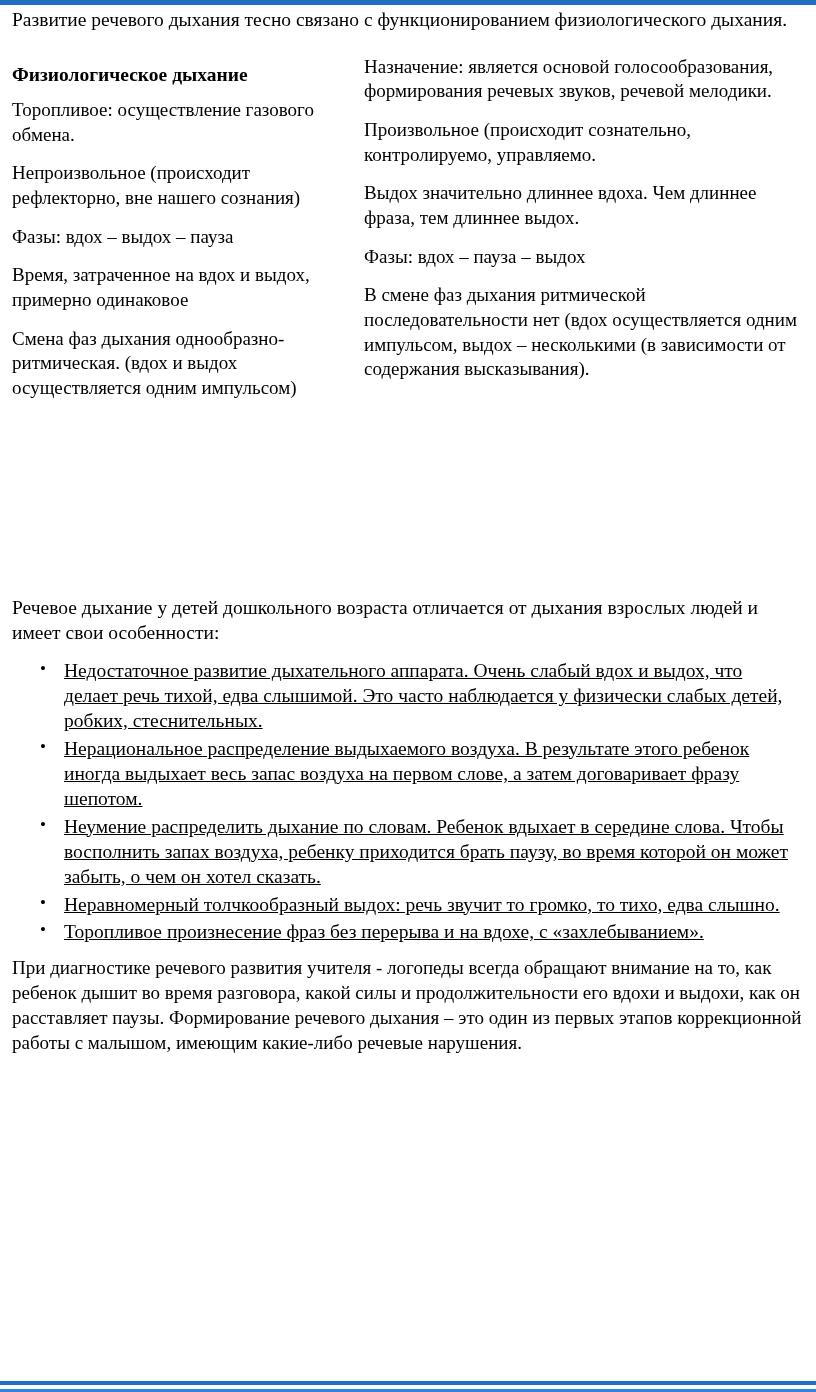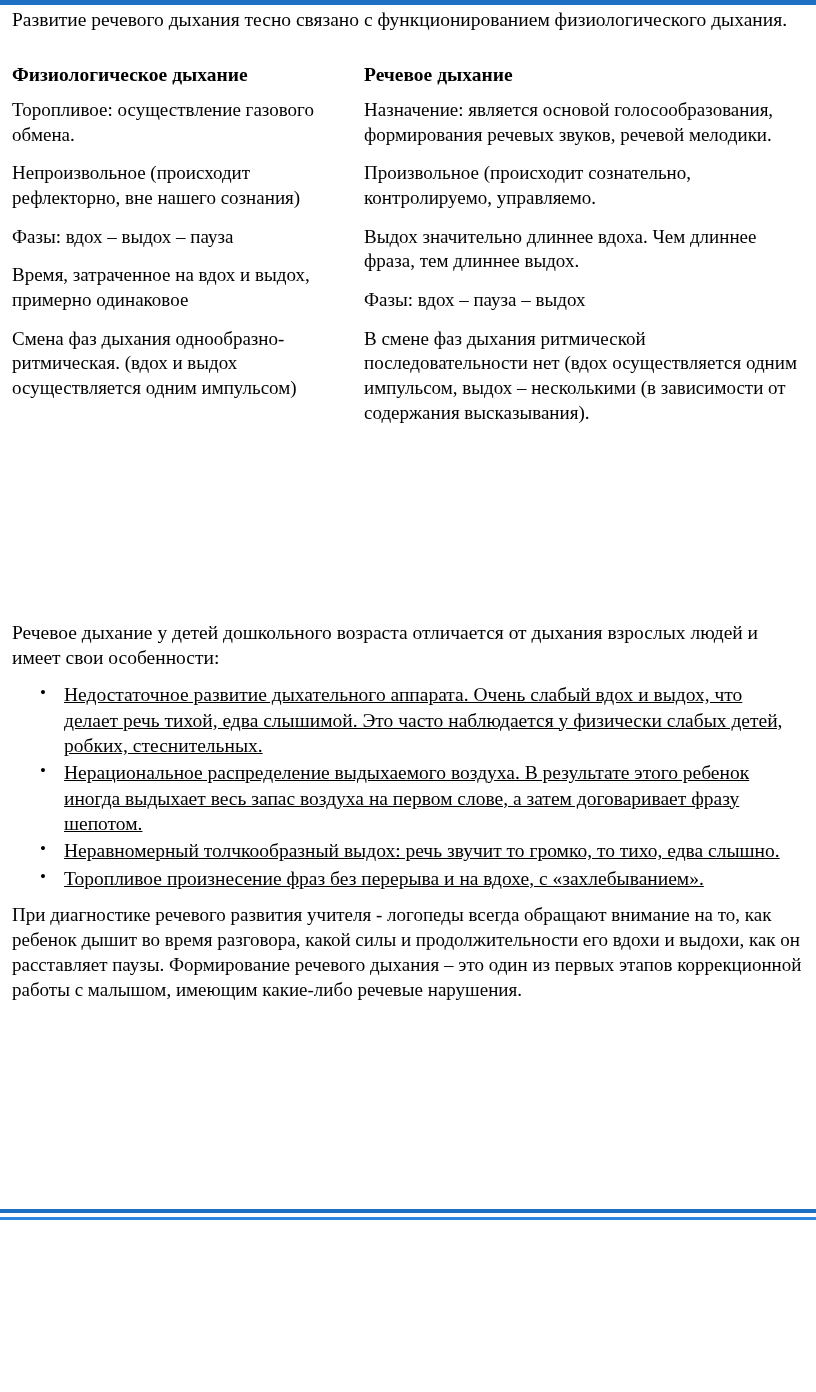--- a/index.html
+++ b/index.html
@@ -11,21 +11,21 @@
     width: 816px;
     height: 1392px;
     position: relative;
     font-family: "Liberation Serif", "DejaVu Serif", serif;
     color: #000000;
     overflow: hidden;
   }
   .page {
     position: relative;
     width: 816px;
-    height: 1220px;
+    height: 1392px;
     box-sizing: border-box;
     padding: 0 12px;
   }
   
   .rule-top {
     position: absolute;
     left: 0;
     top: 0;
     width: 816px;
     height: 5px;
@@ -132,37 +132,37 @@
       <div class="col left">
         <h3>Физиологическое дыхание</h3>
         <p>Торопливое: осуществление газового обмена.</p>
         <p>Непроизвольное (происходит рефлекторно, вне нашего сознания)</p>
         <p>Фазы: вдох – выдох – пауза</p>
         <p>Время, затраченное на вдох и выдох, примерно одинаковое</p>
         <p>Смена фаз дыхания однообразно-ритмическая. (вдох и выдох осуществляется одним импульсом)</p>
       </div>
 
       <div class="col right">
-        <h3>Речевое дыхание</h3>
         <p>Назначение: является основой голосообразования, формирования речевых звуков, речевой мелодики.</p>
         <p>Произвольное (происходит сознательно, контролируемо, управляемо.</p>
         <p>Выдох значительно длиннее вдоха. Чем длиннее фраза, тем длиннее выдох.</p>
         <p>Фазы: вдох – пауза – выдох</p>
         <p>В смене фаз дыхания ритмической последовательности нет (вдох осуществляется одним импульсом, выдох – несколькими (в зависимости от содержания высказывания).</p>
       </div>
 
     </div>
 
     <div class="gap-block"></div>
 
     <p class="lead">Речевое дыхание у детей дошкольного возраста отличается от дыхания взрослых людей и имеет свои особенности:</p>
 
     <ul class="bullets">
       <li>Недостаточное развитие дыхательного аппарата. Очень слабый вдох и выдох, что делает речь тихой, едва слышимой. Это часто наблюдается у физически слабых детей, робких, стеснительных.</li>
       <li>Нерациональное распределение выдыхаемого воздуха. В результате этого ребенок иногда выдыхает весь запас воздуха на первом слове, а затем договаривает фразу шепотом.</li>
+      <li>Неумение распределить дыхание по словам. Ребенок вдыхает в середине слова. Чтобы восполнить запах воздуха, ребенку приходится брать паузу, во время которой он может забыть, о чем он хотел сказать.</li>
       <li>Неравномерный толчкообразный выдох: речь звучит то громко, то тихо, едва слышно.</li>
       <li>Торопливое произнесение фраз без перерыва и на вдохе, с «захлебыванием».</li>
     </ul>
 
     <div class="closing">
       <p>При диагностике речевого развития учителя - логопеды всегда обращают внимание на то, как ребенок дышит во время разговора, какой силы и продолжительности его вдохи и выдохи, как он расставляет паузы. Формирование речевого дыхания – это один из первых этапов коррекционной работы с малышом, имеющим какие-либо речевые нарушения.</p>
     </div>
 
   </div>
 

